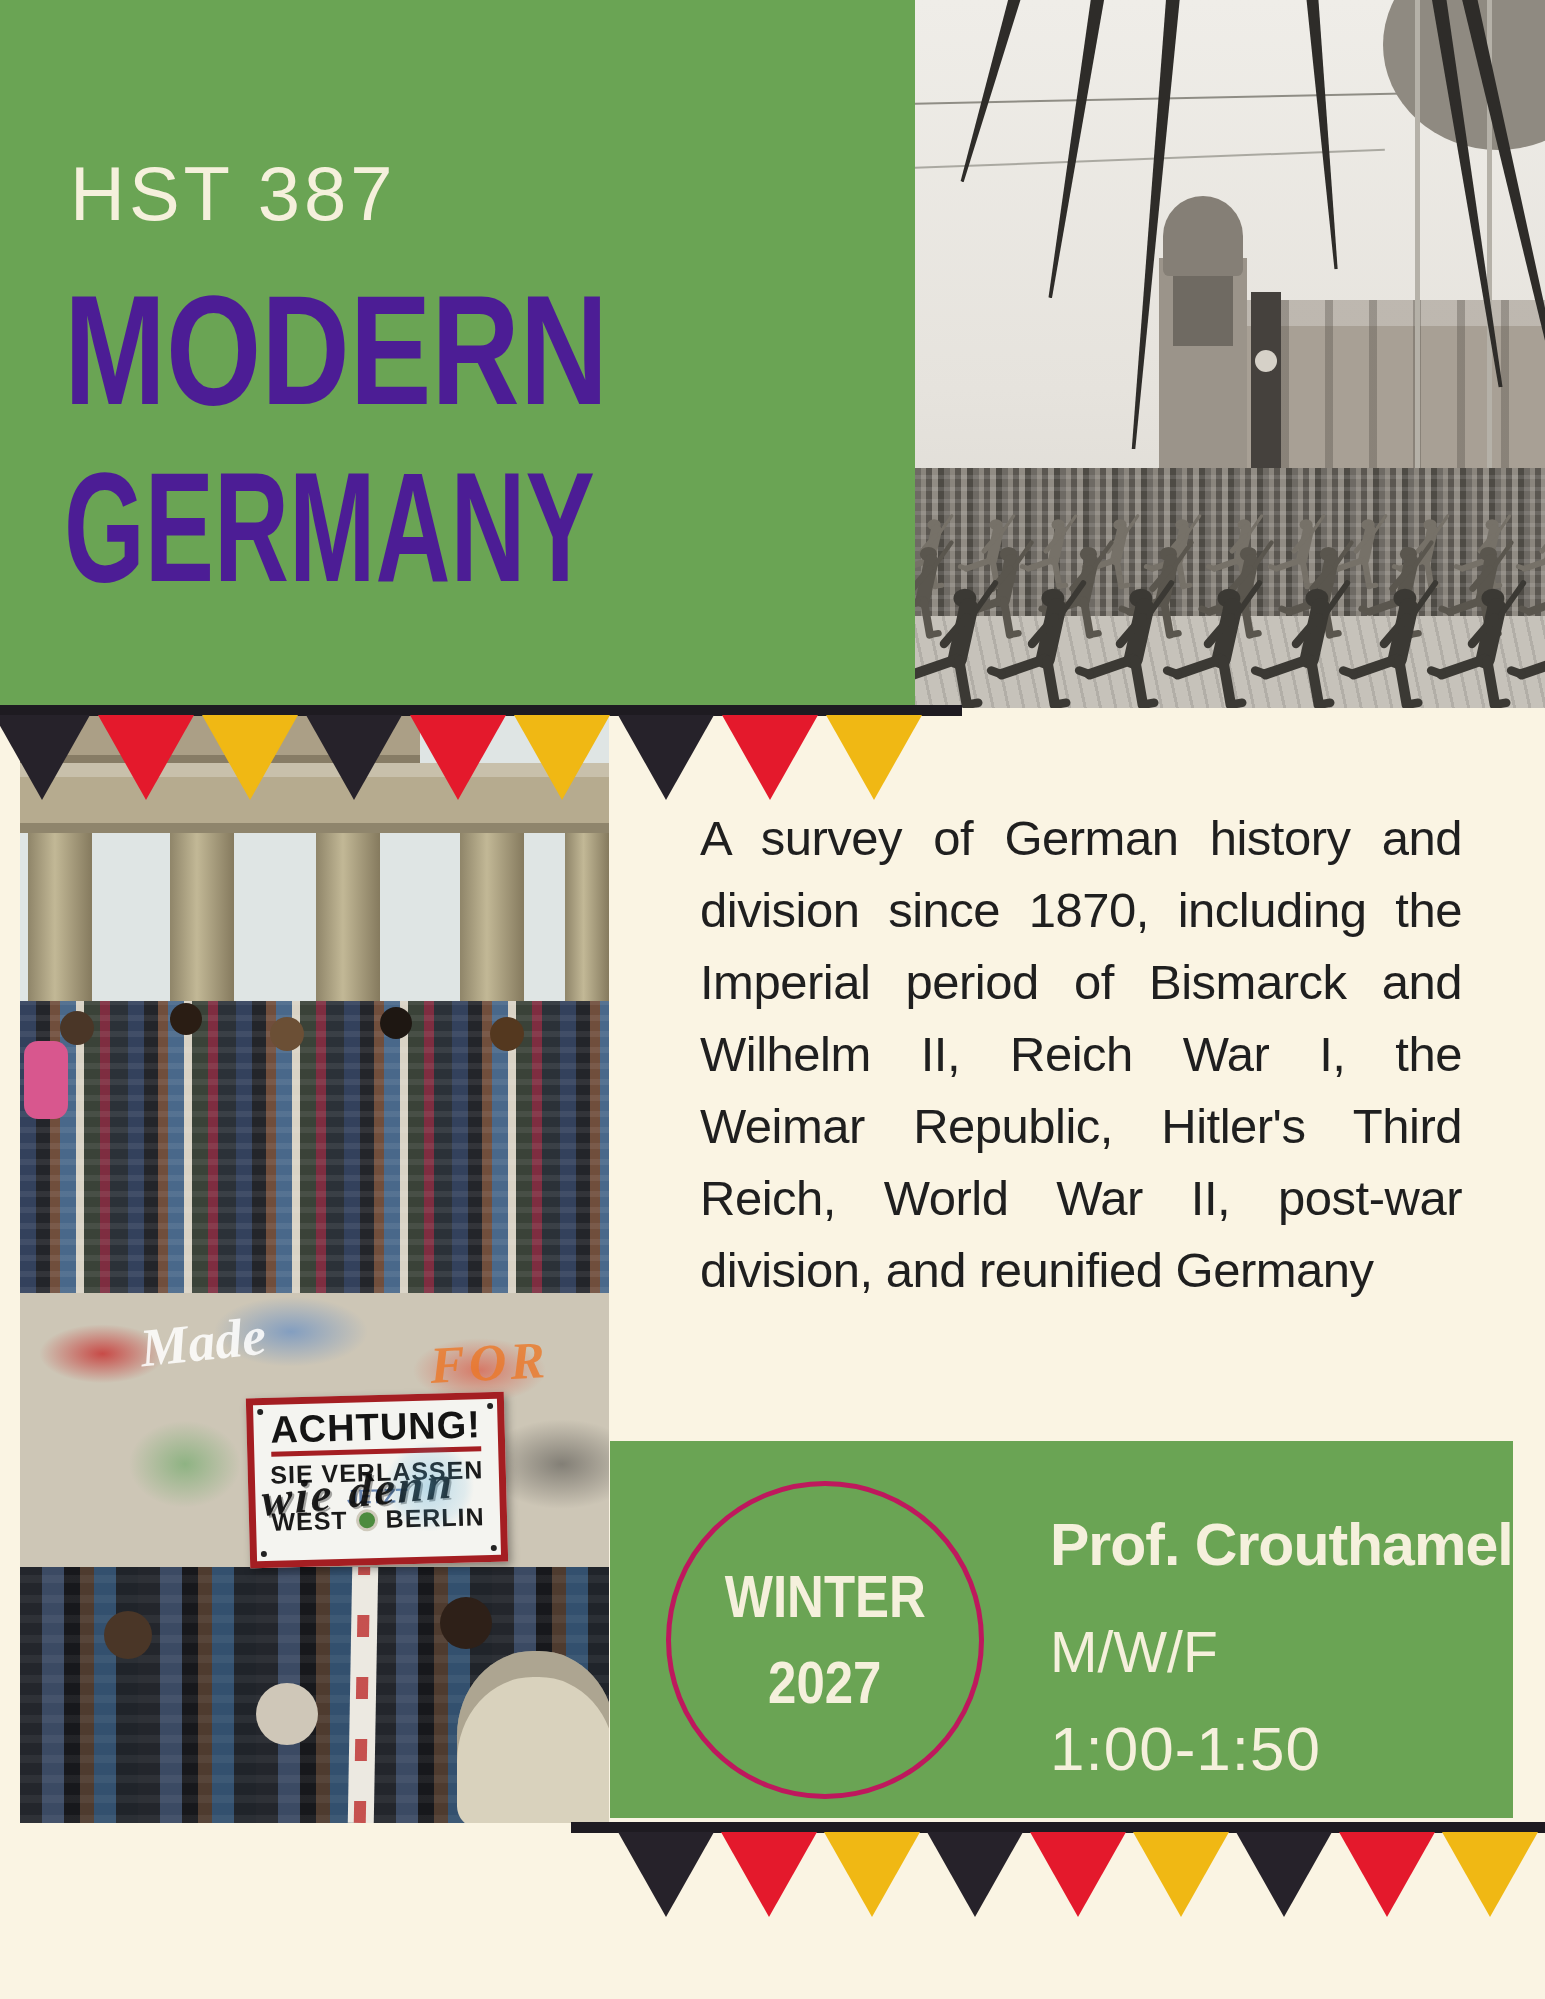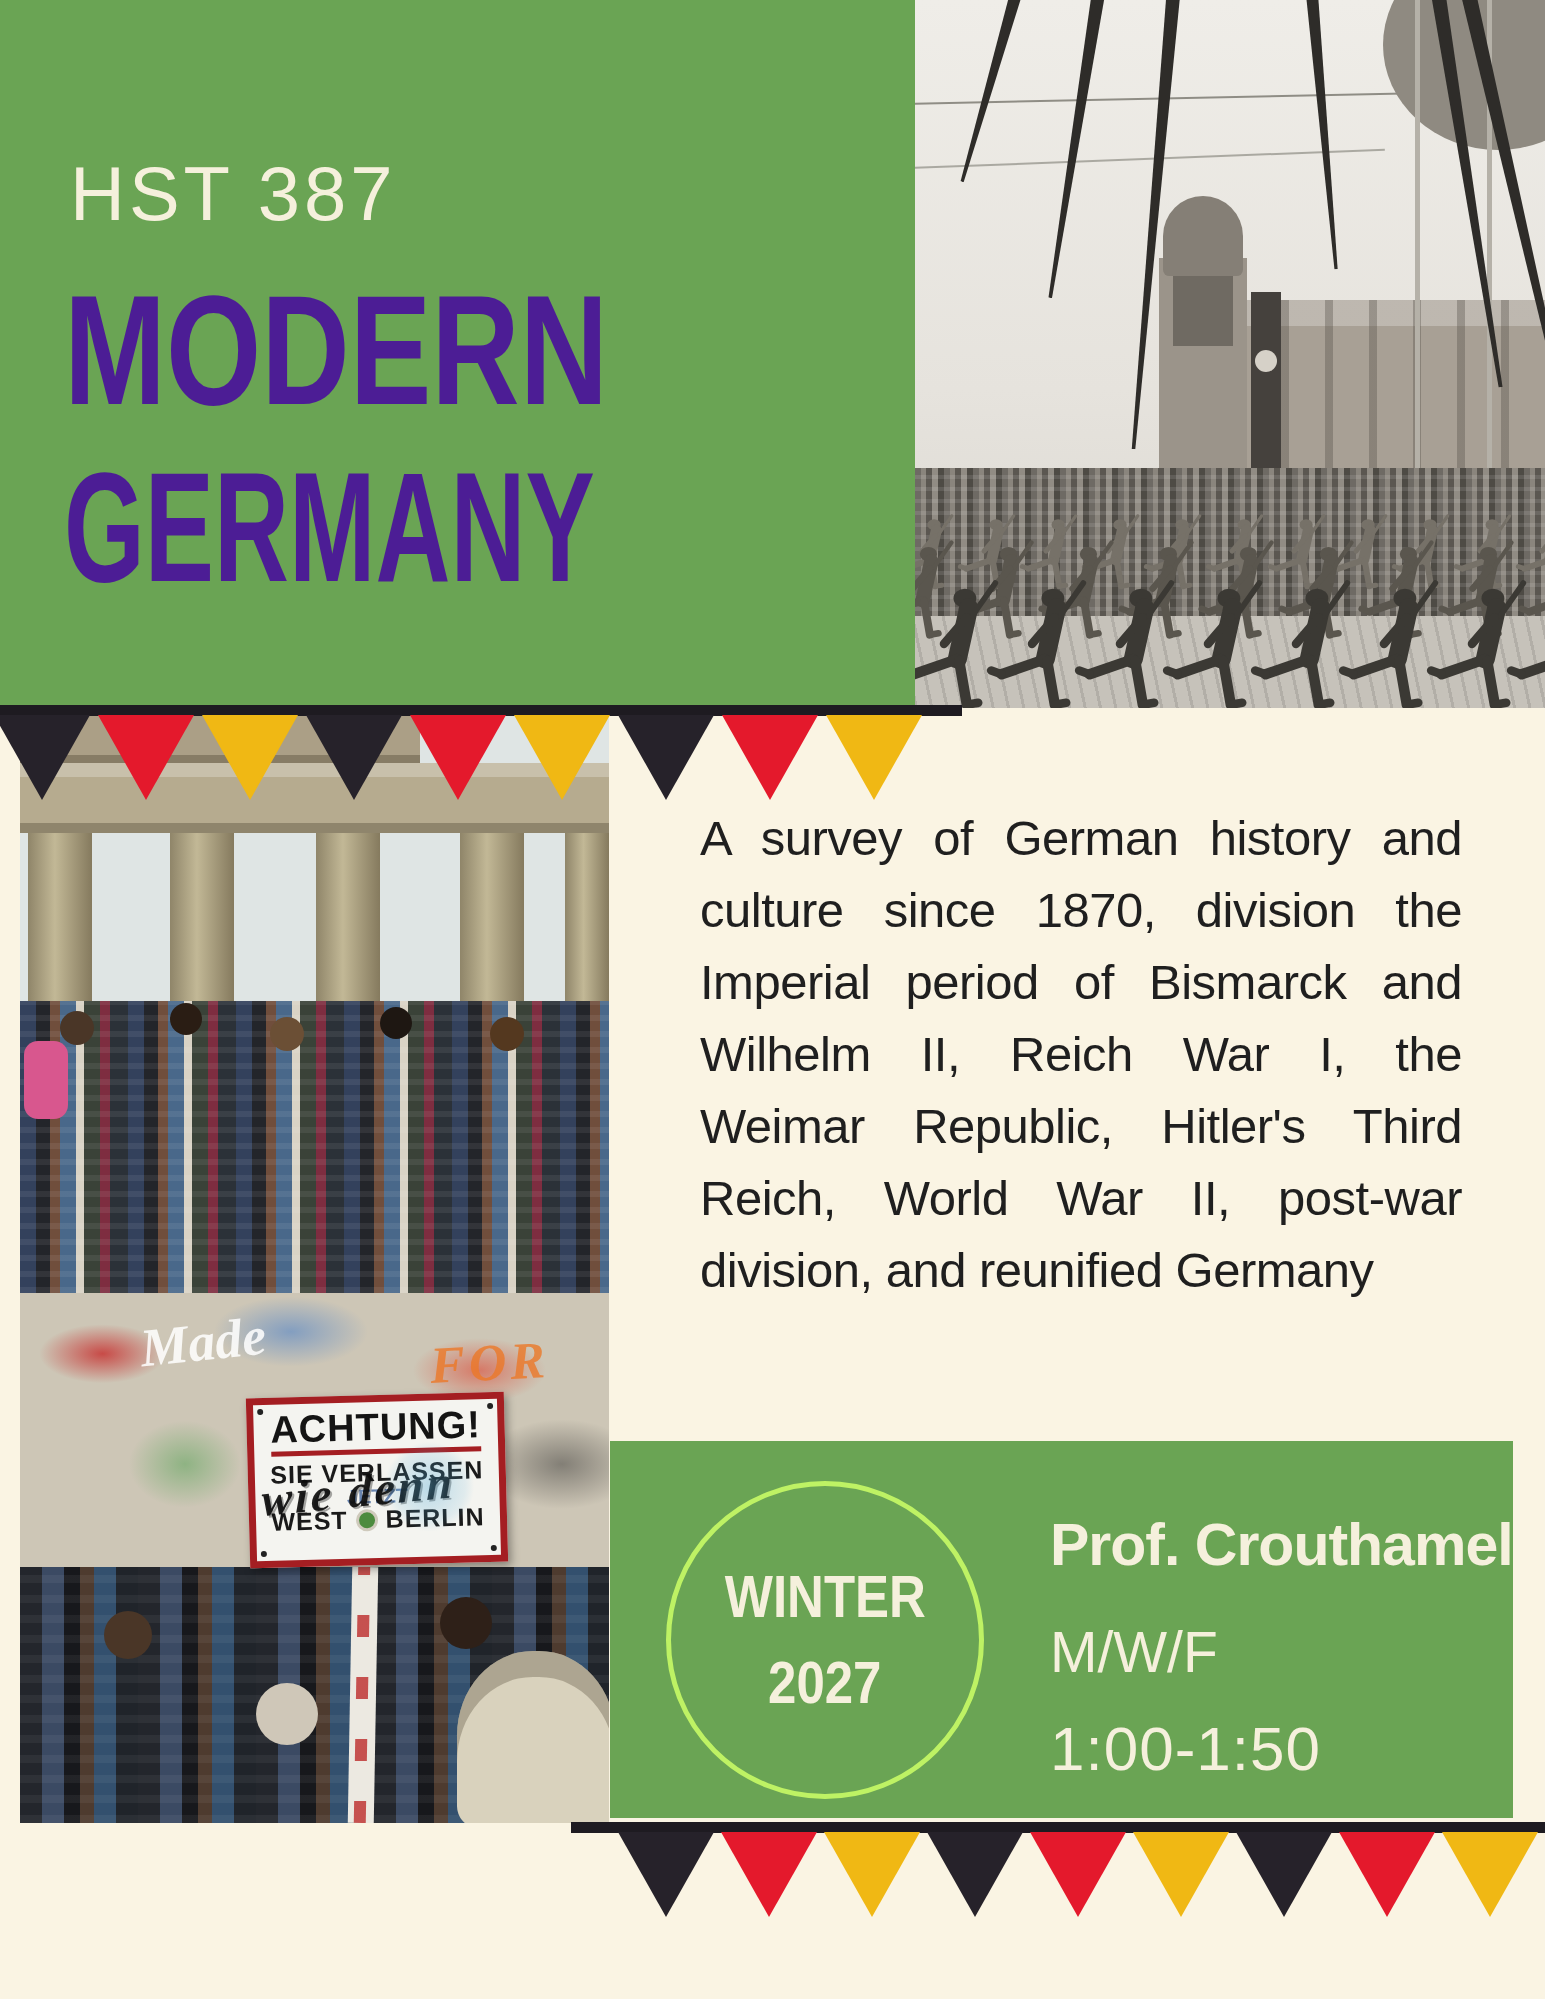--- a/index.html
+++ b/index.html
@@ -128,21 +128,21 @@
     font-family:"Liberation Serif",serif;text-shadow:2px 2px 0 rgba(12,12,12,.35);}
 
   
   .description{position:absolute;left:700px;top:802px;width:762px;color:#1F1F1F;
     font-size:49px;line-height:72px;letter-spacing:-0.5px;}
   .desc-line{text-align:justify;text-align-last:justify;white-space:normal;}
   .desc-line.last{text-align-last:left;}
 
   
   .schedule-panel{position:absolute;left:610px;top:1441px;width:903px;height:377px;background:#6AA454;}
-  .term-circle{position:absolute;left:56px;top:40px;width:308px;height:308px;border:5px solid #bef264;border-radius:50%;
+  .term-circle{position:absolute;left:56px;top:40px;width:308px;height:308px;border:5px solid #be185d;border-radius:50%;
     display:flex;flex-direction:column;align-items:center;justify-content:center;color:#F5F0DC;}
   .term-circle .term{display:block;font-size:60px;font-weight:bold;line-height:86px;transform:scaleX(.85);}
   .sched-text{position:absolute;left:432px;top:0;width:460px;height:100%;color:#F5F0DC;margin-left:8px;}
   .prof{position:absolute;left:0;top:70px;font-size:59px;font-weight:bold;letter-spacing:-1px;white-space:nowrap;}
   .days{position:absolute;left:0;top:178px;font-size:57px;font-weight:400;}
   .time{position:absolute;left:0;top:272px;font-size:62px;font-weight:400;letter-spacing:1px;}
 </style>
 </head>
 <body>
 
@@ -263,21 +263,21 @@
         <span>WEST</span>
         <span class="s-emblem"></span>
         <span>BERLIN</span>
       </div>
       <div class="s-graffiti">wie denn</div>
     </div>
   </div>
 
   <div class="description">
     <div class="desc-line">A survey of German history and</div>
-    <div class="desc-line">culture since 1870, division the</div>
+    <div class="desc-line">division since 1870, including the</div>
     <div class="desc-line">Imperial period of Bismarck and</div>
     <div class="desc-line">Wilhelm II, Reich War I, the</div>
     <div class="desc-line">Weimar Republic, Hitler's Third</div>
     <div class="desc-line">Reich, World War II, post-war</div>
     <div class="desc-line last">division, and reunified Germany</div>
   </div>
 
   <div class="schedule-panel">
     <div class="term-circle">
       <span class="term">WINTER</span>

